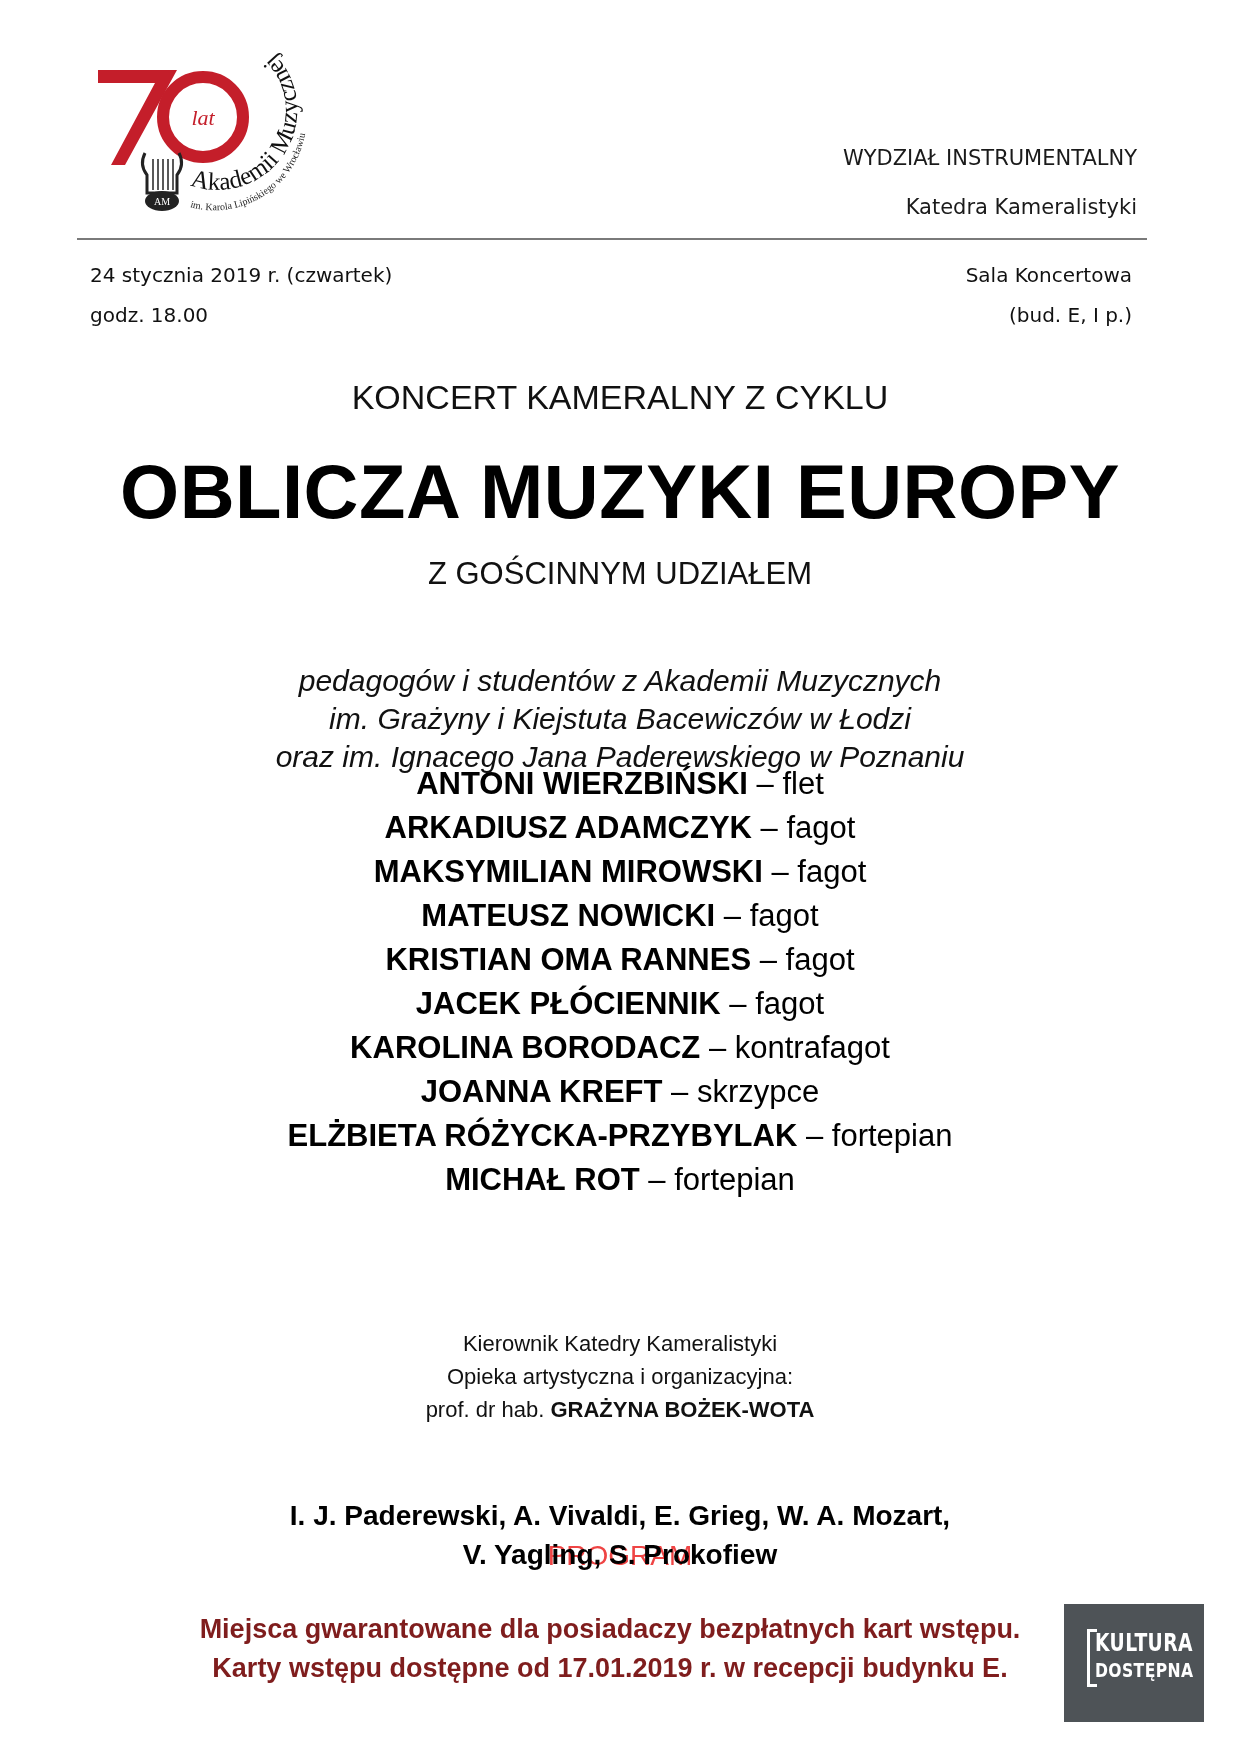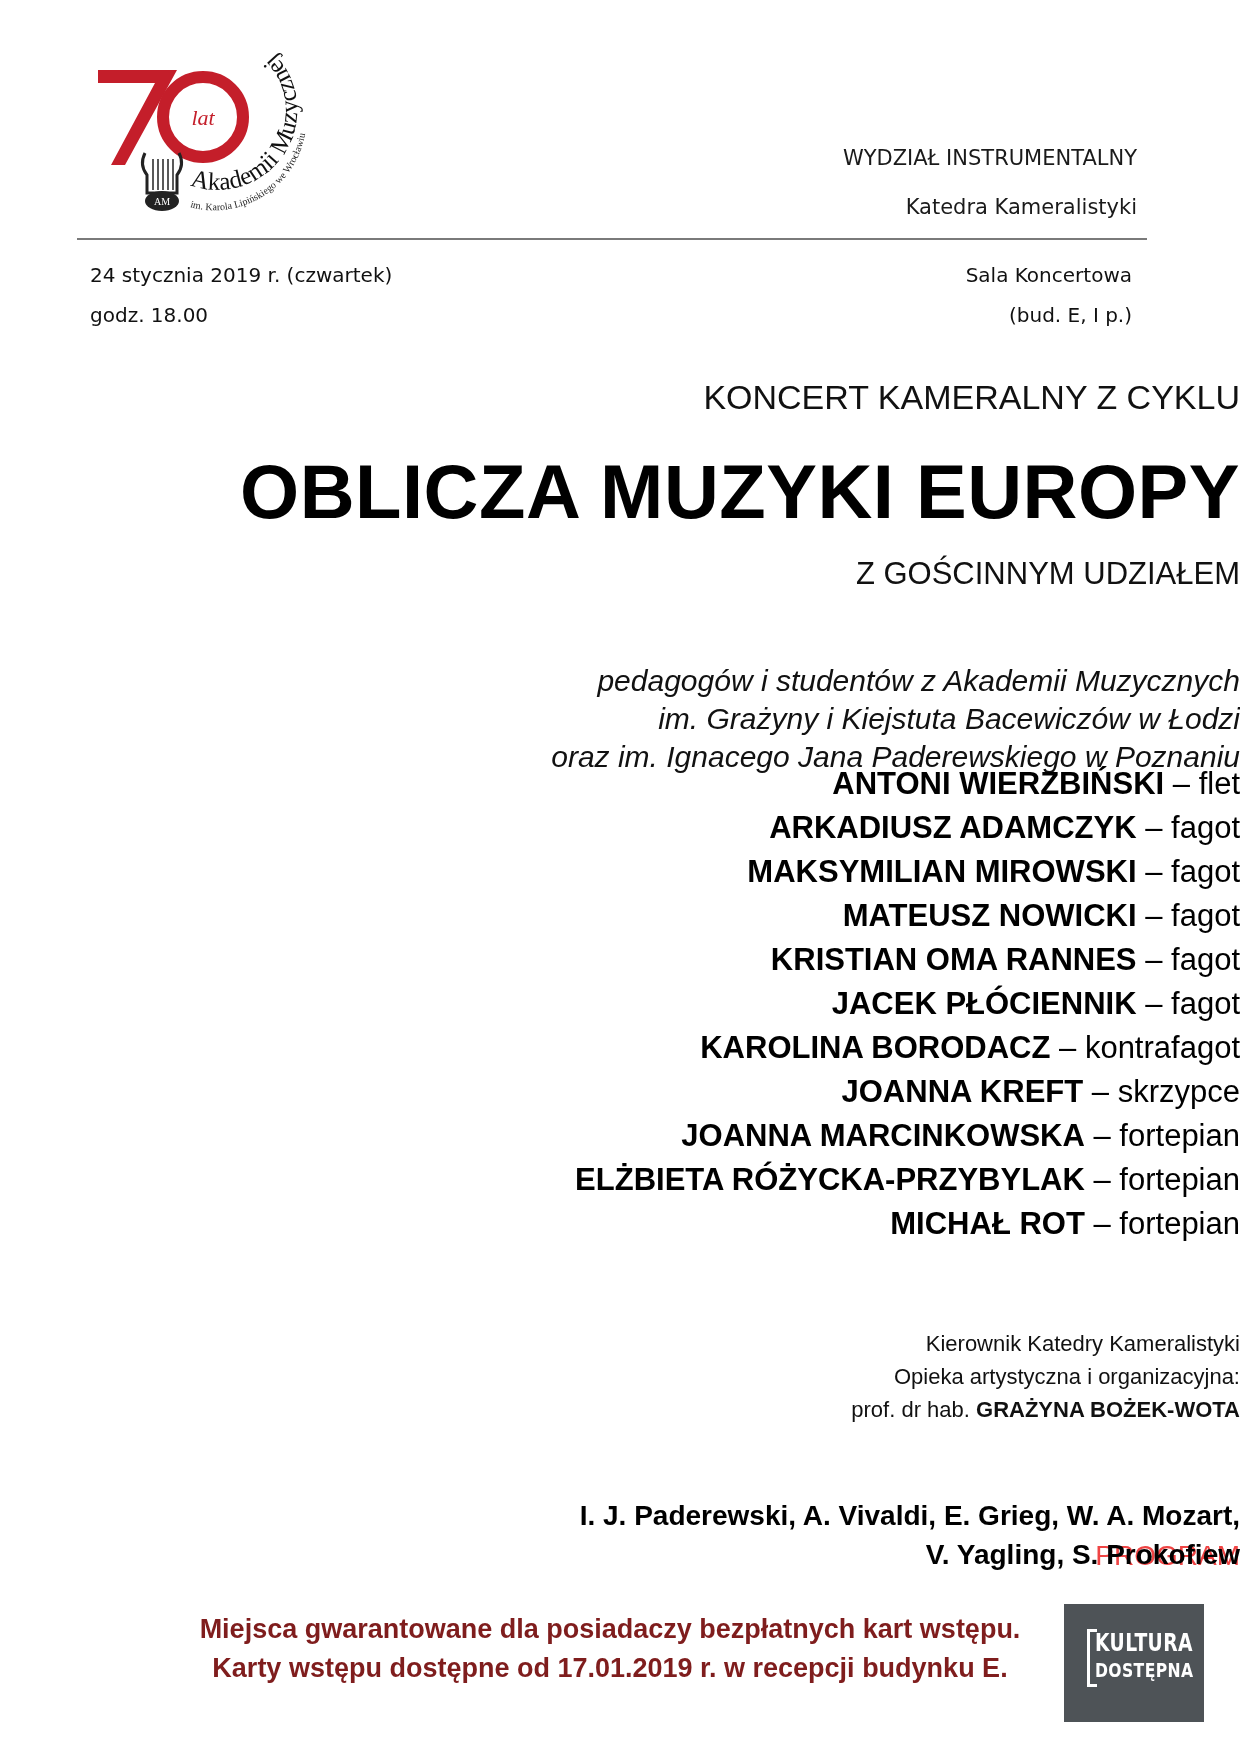--- a/index.html
+++ b/index.html
@@ -1,18 +1,18 @@
 <!DOCTYPE html>
 <html><head>
 <meta charset="utf-8">
 <style>
   html, body { margin: 0; padding: 0; background: #ffffff; }
   body { width: 1240px; height: 1754px; position: relative; overflow: hidden; color: #000; font-family: "Liberation Sans", sans-serif; }
   .abs { position: absolute; }
-  .center { left: 0; width: 1240px; text-align: right; }
+  .center { left: 0; width: 1240px; text-align: center; }
 
   
   #logo { left: 95px; top: 25px; width: 230px; height: 195px; }
   #logo svg { width: 100%; height: 100%; }
 
   .dept { right: 103px; text-align: right; font-family: "DejaVu Sans", sans-serif; font-size: 21px; color: #1a1a1a; line-height: 1; }
   #dept-name { top: 148px; }
   #dept-chair { top: 197px; }
 
   #header-rule { left: 77px; top: 238px; width: 1070px; height: 0; border-top: 2px solid #7a7a7a; }
@@ -103,21 +103,20 @@
 
 <div id="performers" class="abs center">
   <div class="performer"><span class="name">ANTONI WIERZBIŃSKI</span> <span>– flet</span></div>
   <div class="performer"><span class="name">ARKADIUSZ ADAMCZYK</span> <span>– fagot</span></div>
   <div class="performer"><span class="name">MAKSYMILIAN MIROWSKI</span> <span>– fagot</span></div>
   <div class="performer"><span class="name">MATEUSZ NOWICKI</span> <span>– fagot</span></div>
   <div class="performer"><span class="name">KRISTIAN OMA RANNES</span> <span>– fagot</span></div>
   <div class="performer"><span class="name">JACEK PŁÓCIENNIK</span> <span>– fagot</span></div>
   <div class="performer"><span class="name">KAROLINA BORODACZ</span> <span>– kontrafagot</span></div>
   <div class="performer"><span class="name">JOANNA KREFT</span> <span>– skrzypce</span></div>
-  <div class="performer"><span class="name">JOANNA MARCINKOWSKA</span> <span>– fortepian</span></div>
   <div class="performer"><span class="name">ELŻBIETA RÓŻYCKA-PRZYBYLAK</span> <span>– fortepian</span></div>
   <div class="performer"><span class="name">MICHAŁ ROT</span> <span>– fortepian</span></div>
 </div>
 
 <div id="care" class="abs center">
   <div>Kierownik Katedry Kameralistyki</div>
   <div>Opieka artystyczna i organizacyjna:</div>
   <div><span>prof. dr hab.</span> <span class="bold">GRAŻYNA BOŻEK-WOTA</span></div>
 </div>
 

